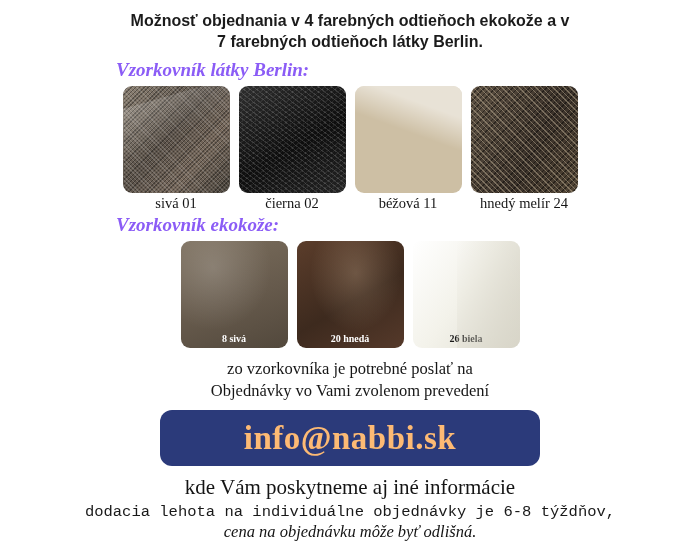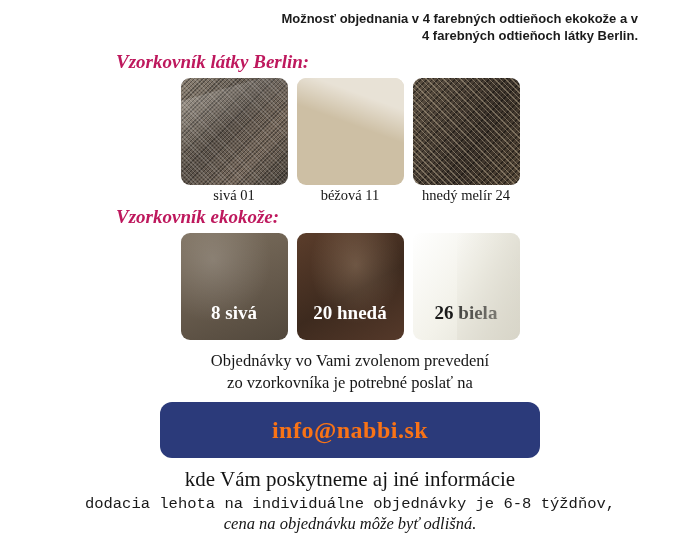--- a/index.html
+++ b/index.html
@@ -16,35 +16,35 @@
   .page {
     position: relative;
     width: 700px;
     height: 550px;
     box-sizing: border-box;
     padding: 0;
   }
 
   
   .intro {
-    text-align: right;
+    text-align: center;
     font-family: "Liberation Sans", sans-serif;
     font-weight: bold;
-    font-size: 13px;
+    font-size: 16px;
     line-height: 1.32;
     color: #1b1b1b;
     padding: 10px 62px 0 62px;
     box-sizing: border-box;
   }
   .section-title {
     font-family: "Liberation Serif", serif;
     font-style: italic;
     font-weight: bold;
     font-size: 19px;
-    color: #be185d;
+    color: #8b5cf6;
     padding-left: 116px;
   }
   .section-title.fabric { margin-top: 7px; }
   .section-title.leather { margin-top: 2px; }
 
   
   .swatch-row {
     display: flex;
     justify-content: center;
     gap: 9px;
@@ -145,26 +145,26 @@
     position: absolute;
     right: 0; top: 0;
     width: 58%; height: 100%;
     background: linear-gradient(110deg, rgba(255,255,255,0) 0%, rgba(214,211,198,.75) 100%);
   }
 
   
   .leather-label {
     position: absolute;
     left: 0;
-    bottom: 16px;
+    bottom: 4px;
     width: 100%;
     text-align: center;
     font-family: "Liberation Serif", serif;
     font-weight: bold;
-    font-size: 19px;
+    font-size: 10px;
     line-height: 1.1;
   }
   .leather-label.on-dark { color: #ffffff; }
   .leather-label.on-light { color: #1a1a1a; }
 
   
   .order-text {
     text-align: center;
     font-family: "Liberation Serif", serif;
     font-size: 16.5px;
@@ -178,24 +178,24 @@
     margin: 8px auto 0 auto;
     width: 380px;
     height: 56px;
     border-radius: 12px;
     background: #2b3a7a;
     display: flex;
     align-items: center;
     justify-content: center;
   }
   .email-text {
-    color: #f97316;
-    font-family: "Liberation Serif", serif;
-    font-weight: bold;
-    font-size: 24px;
+    color: #fdba74;
+    font-family: "Liberation Serif", serif;
+    font-weight: bold;
+    font-size: 33px;
     letter-spacing: .5px;
   }
 
   
   .footer-main {
     text-align: center;
     font-family: "Liberation Serif", serif;
     font-size: 21px;
     color: #141414;
     margin-top: 9px;
@@ -216,29 +216,33 @@
     margin-top: 1px;
   }
 </style>
 </head>
 <body>
 
 <div class="page">
 
   <div class="intro">
     <div>Možnosť objednania v 4 farebných odtieňoch ekokože a v</div>
-    <div>4 farebných odtieňoch látky Berlin.</div>
+    <div>7 farebných odtieňoch látky Berlin.</div>
   </div>
 
   <div class="section-title fabric">Vzorkovník látky Berlin:</div>
 
   <div class="swatch-row">
     <div class="swatch-col">
       <div class="swatch tex-siva01"></div>
       <div class="swatch-caption">sivá 01</div>
+    </div>
+    <div class="swatch-col">
+      <div class="swatch tex-cierna02"></div>
+      <div class="swatch-caption">čierna 02</div>
     </div>
     <div class="swatch-col">
       <div class="swatch tex-bezova11"></div>
       <div class="swatch-caption">béžová 11</div>
     </div>
     <div class="swatch-col">
       <div class="swatch tex-hnedy24"></div>
       <div class="swatch-caption">hnedý melír 24</div>
     </div>
   </div>
@@ -257,22 +261,22 @@
       </div>
     </div>
     <div class="swatch-col">
       <div class="swatch tex-26biela">
         <div class="leather-label on-light">26 biela</div>
       </div>
     </div>
   </div>
 
   <div class="order-text">
+    <div>zo vzorkovníka je potrebné poslať na</div>
     <div>Objednávky vo Vami zvolenom prevedení</div>
-    <div>zo vzorkovníka je potrebné poslať na</div>
   </div>
 
   <div class="email-banner">
     <span class="email-text">info@nabbi.sk</span>
   </div>
 
   <div class="footer-main">kde Vám poskytneme aj iné informácie</div>
   <div class="footer-sub">dodacia lehota na individuálne objednávky je 6-8 týždňov,</div>
   <div class="footer-italic">cena na objednávku môže byť odlišná.</div>
 

